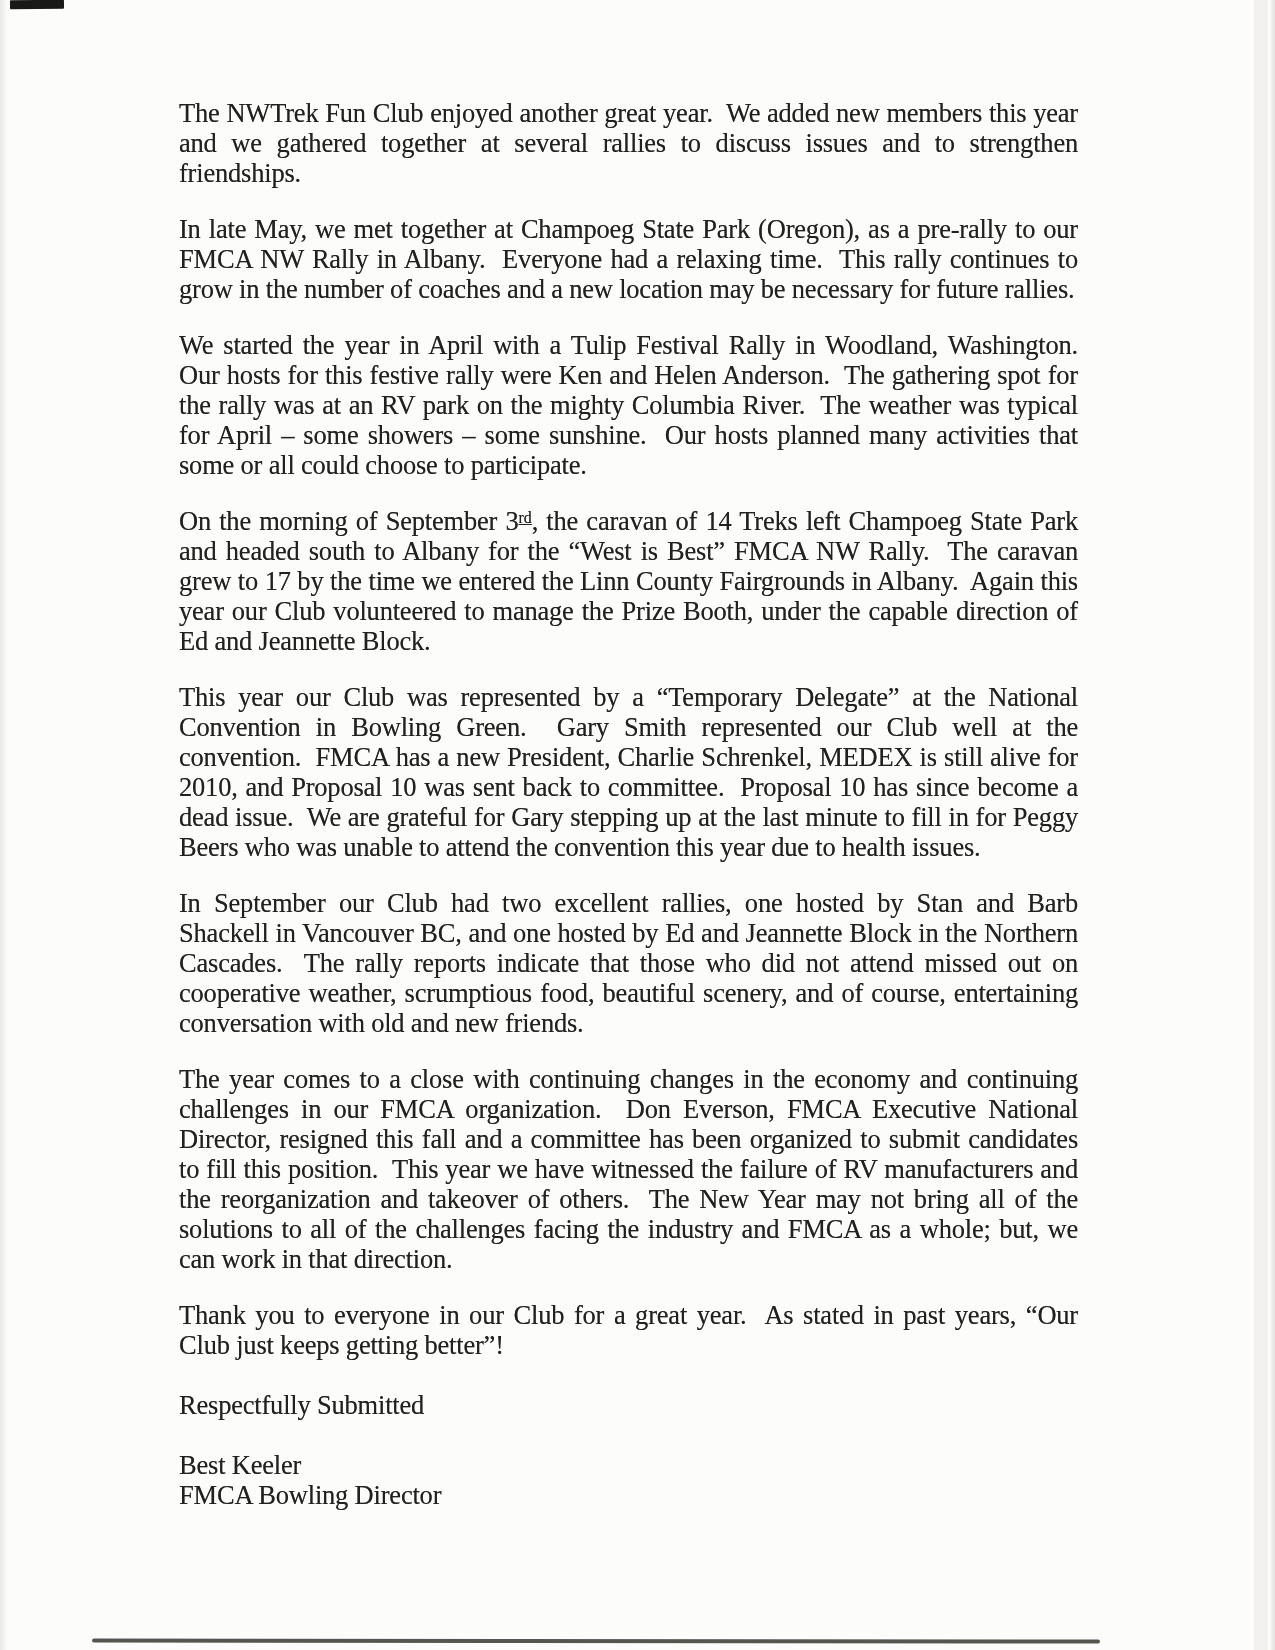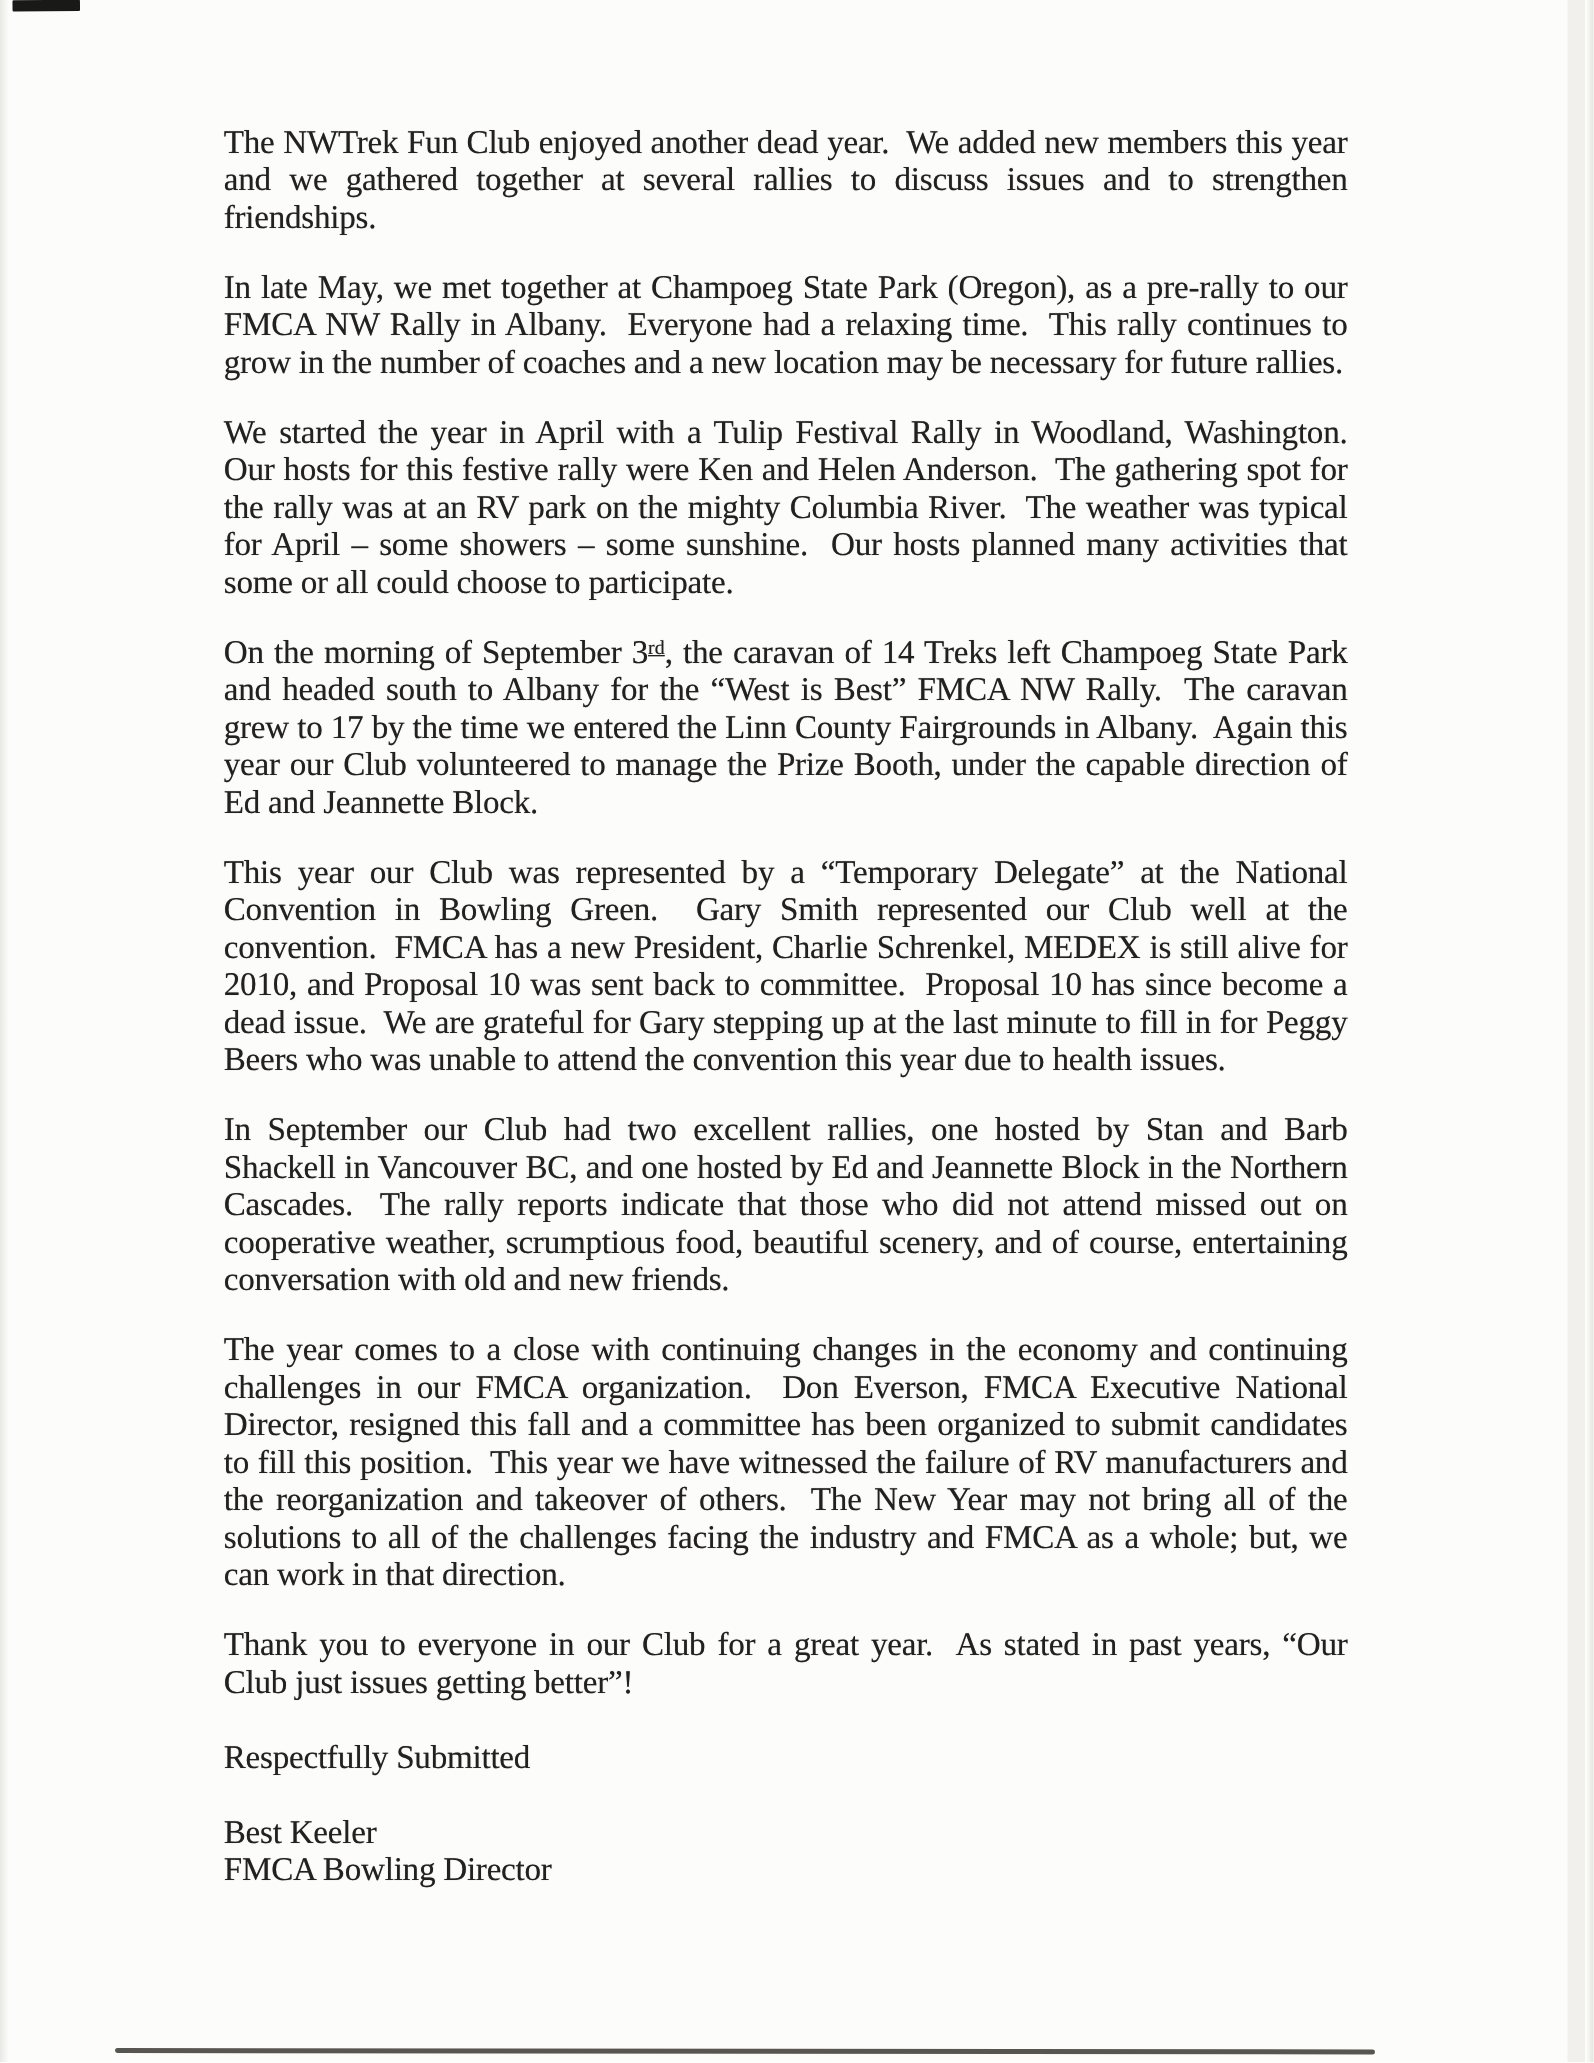--- a/index.html
+++ b/index.html
@@ -98,24 +98,24 @@
 
 <div class="page">
   <div class="scan-edge-left"></div>
   <div class="scan-streak-right"></div>
   <div class="scan-edge-right"></div>
   <div class="scan-artifact-top-left"></div>
   <div class="scan-artifact-bottom-line"></div>
 
   <div class="letter-body">
 
-  <p><span>The NWTrek Fun Club enjoyed another dead year.  We added new members this year and we gathered together at several rallies to discuss issues and to strengthen friendships.</span></p>
+  <p><span>The NWTrek Fun Club enjoyed another great year.  We added new members this year and we gathered together at several rallies to discuss issues and to strengthen friendships.</span></p>
       <p><span>In late May, we met together at Champoeg State Park (Oregon), as a pre-rally to our FMCA NW Rally in Albany.  Everyone had a relaxing time.  This rally continues to grow in the number of coaches and a new location may be necessary for future rallies.</span></p>
       <p><span>We started the year in April with a Tulip Festival Rally in Woodland, Washington.  Our hosts for this festive rally were Ken and Helen Anderson.  The gathering spot for the rally was at an RV park on the mighty Columbia River.  The weather was typical for April – some showers – some sunshine.  Our hosts planned many activities that some or all could choose to participate.</span></p>
       <p><span>On the morning of September 3</span><sup>rd</sup><span>, the caravan of 14 Treks left Champoeg State Park and headed south to Albany for the “West is Best” FMCA NW Rally.  The caravan grew to 17 by the time we entered the Linn County Fairgrounds in Albany.  Again this year our Club volunteered to manage the Prize Booth, under the capable direction of Ed and Jeannette Block.</span></p>
       <p><span>This year our Club was represented by a “Temporary Delegate” at the National Convention in Bowling Green.  Gary Smith represented our Club well at the convention.  FMCA has a new President, Charlie Schrenkel, MEDEX is still alive for 2010, and Proposal 10 was sent back to committee.  Proposal 10 has since become a dead issue.  We are grateful for Gary stepping up at the last minute to fill in for Peggy Beers who was unable to attend the convention this year due to health issues.</span></p>
       <p><span>In September our Club had two excellent rallies, one hosted by Stan and Barb Shackell in Vancouver BC, and one hosted by Ed and Jeannette Block in the Northern Cascades.  The rally reports indicate that those who did not attend missed out on cooperative weather, scrumptious food, beautiful scenery, and of course, entertaining conversation with old and new friends.</span></p>
       <p><span>The year comes to a close with continuing changes in the economy and continuing challenges in our FMCA organization.  Don Everson, FMCA Executive National Director, resigned this fall and a committee has been organized to submit candidates to fill this position.  This year we have witnessed the failure of RV manufacturers and the reorganization and takeover of others.  The New Year may not bring all of the solutions to all of the challenges facing the industry and FMCA as a whole; but, we can work in that direction.</span></p>
-      <p><span>Thank you to everyone in our Club for a great year.  As stated in past years, “Our Club just issues getting better”!</span></p>
+      <p><span>Thank you to everyone in our Club for a great year.  As stated in past years, “Our Club just keeps getting better”!</span></p>
       <p class="no-justify"><span>Respectfully Submitted</span></p>
       <p class="no-justify"><span>Best Keeler</span><br><span>FMCA Bowling Director</span></p>
     </div>
 </div>
 
 </body></html>

